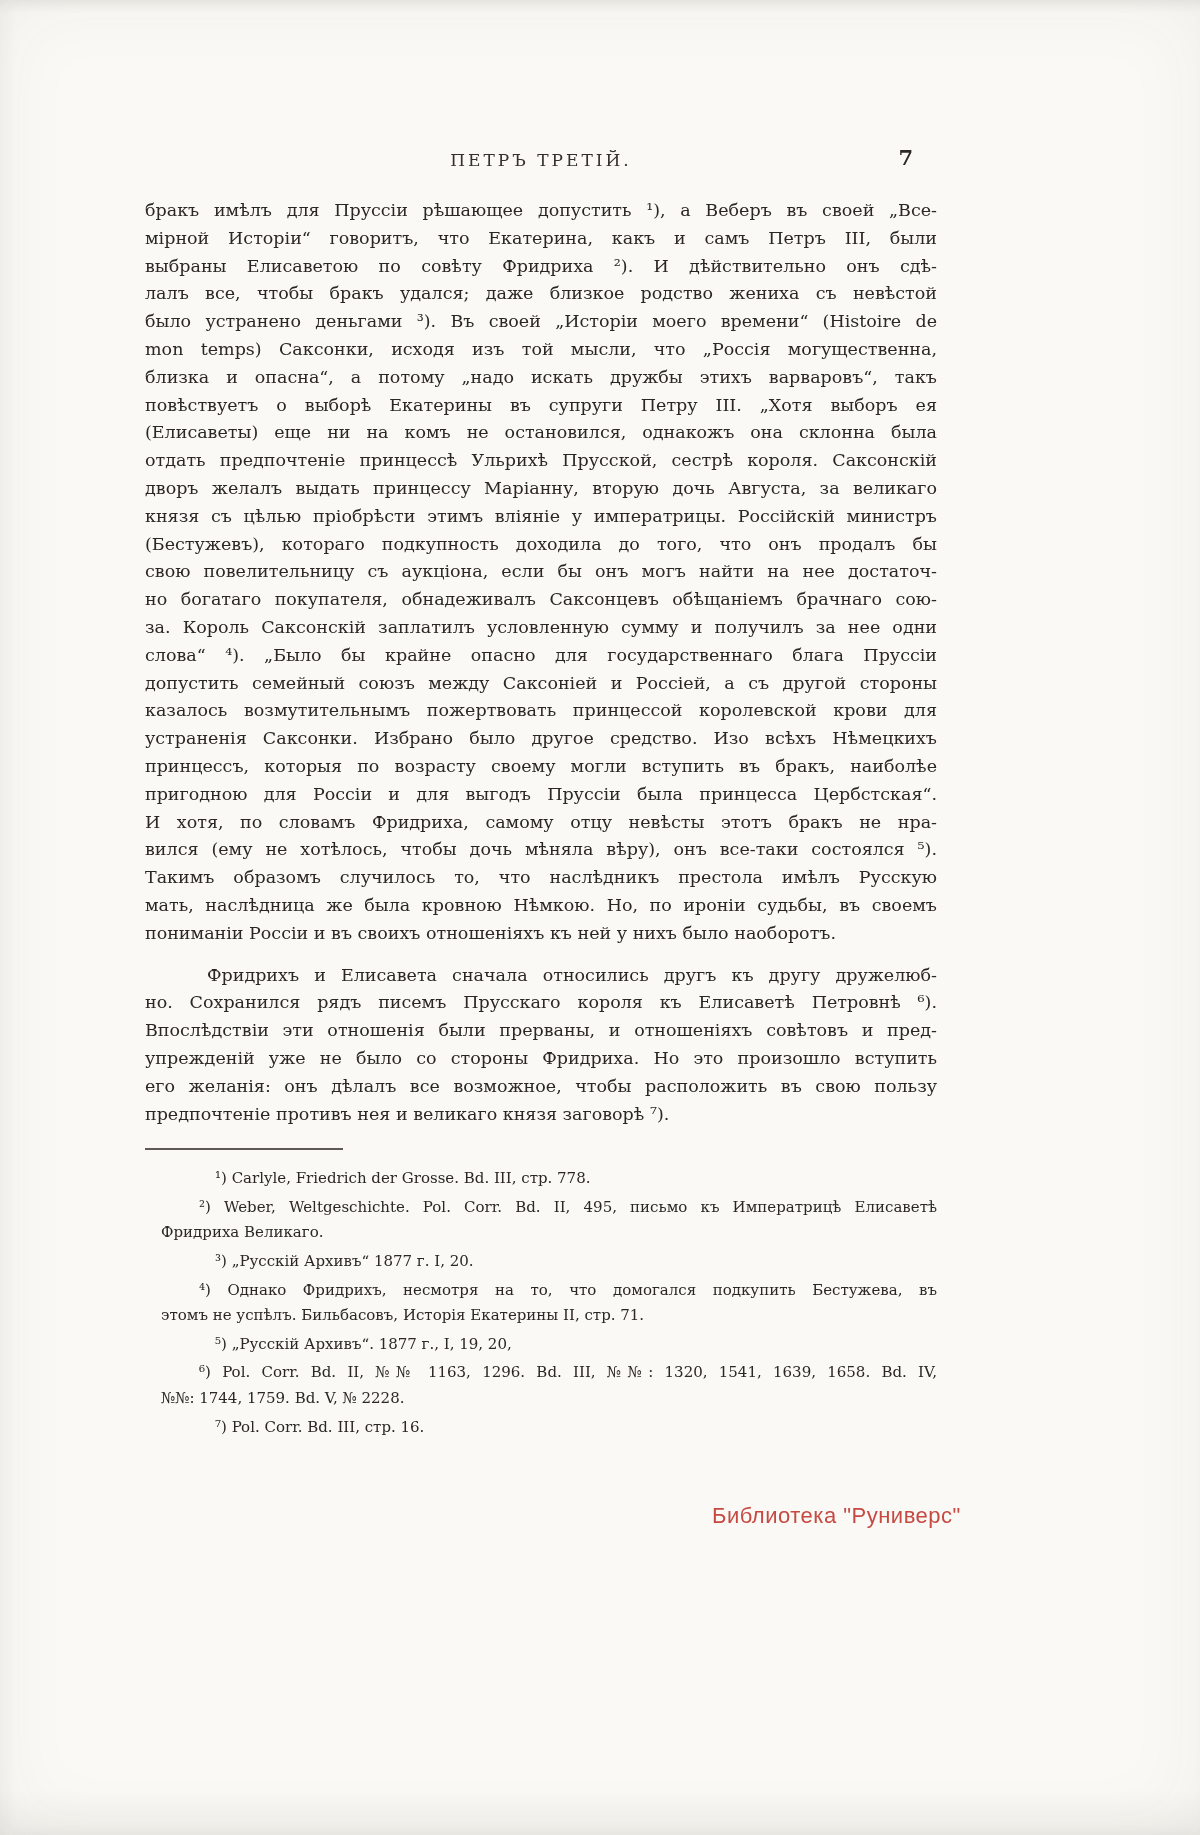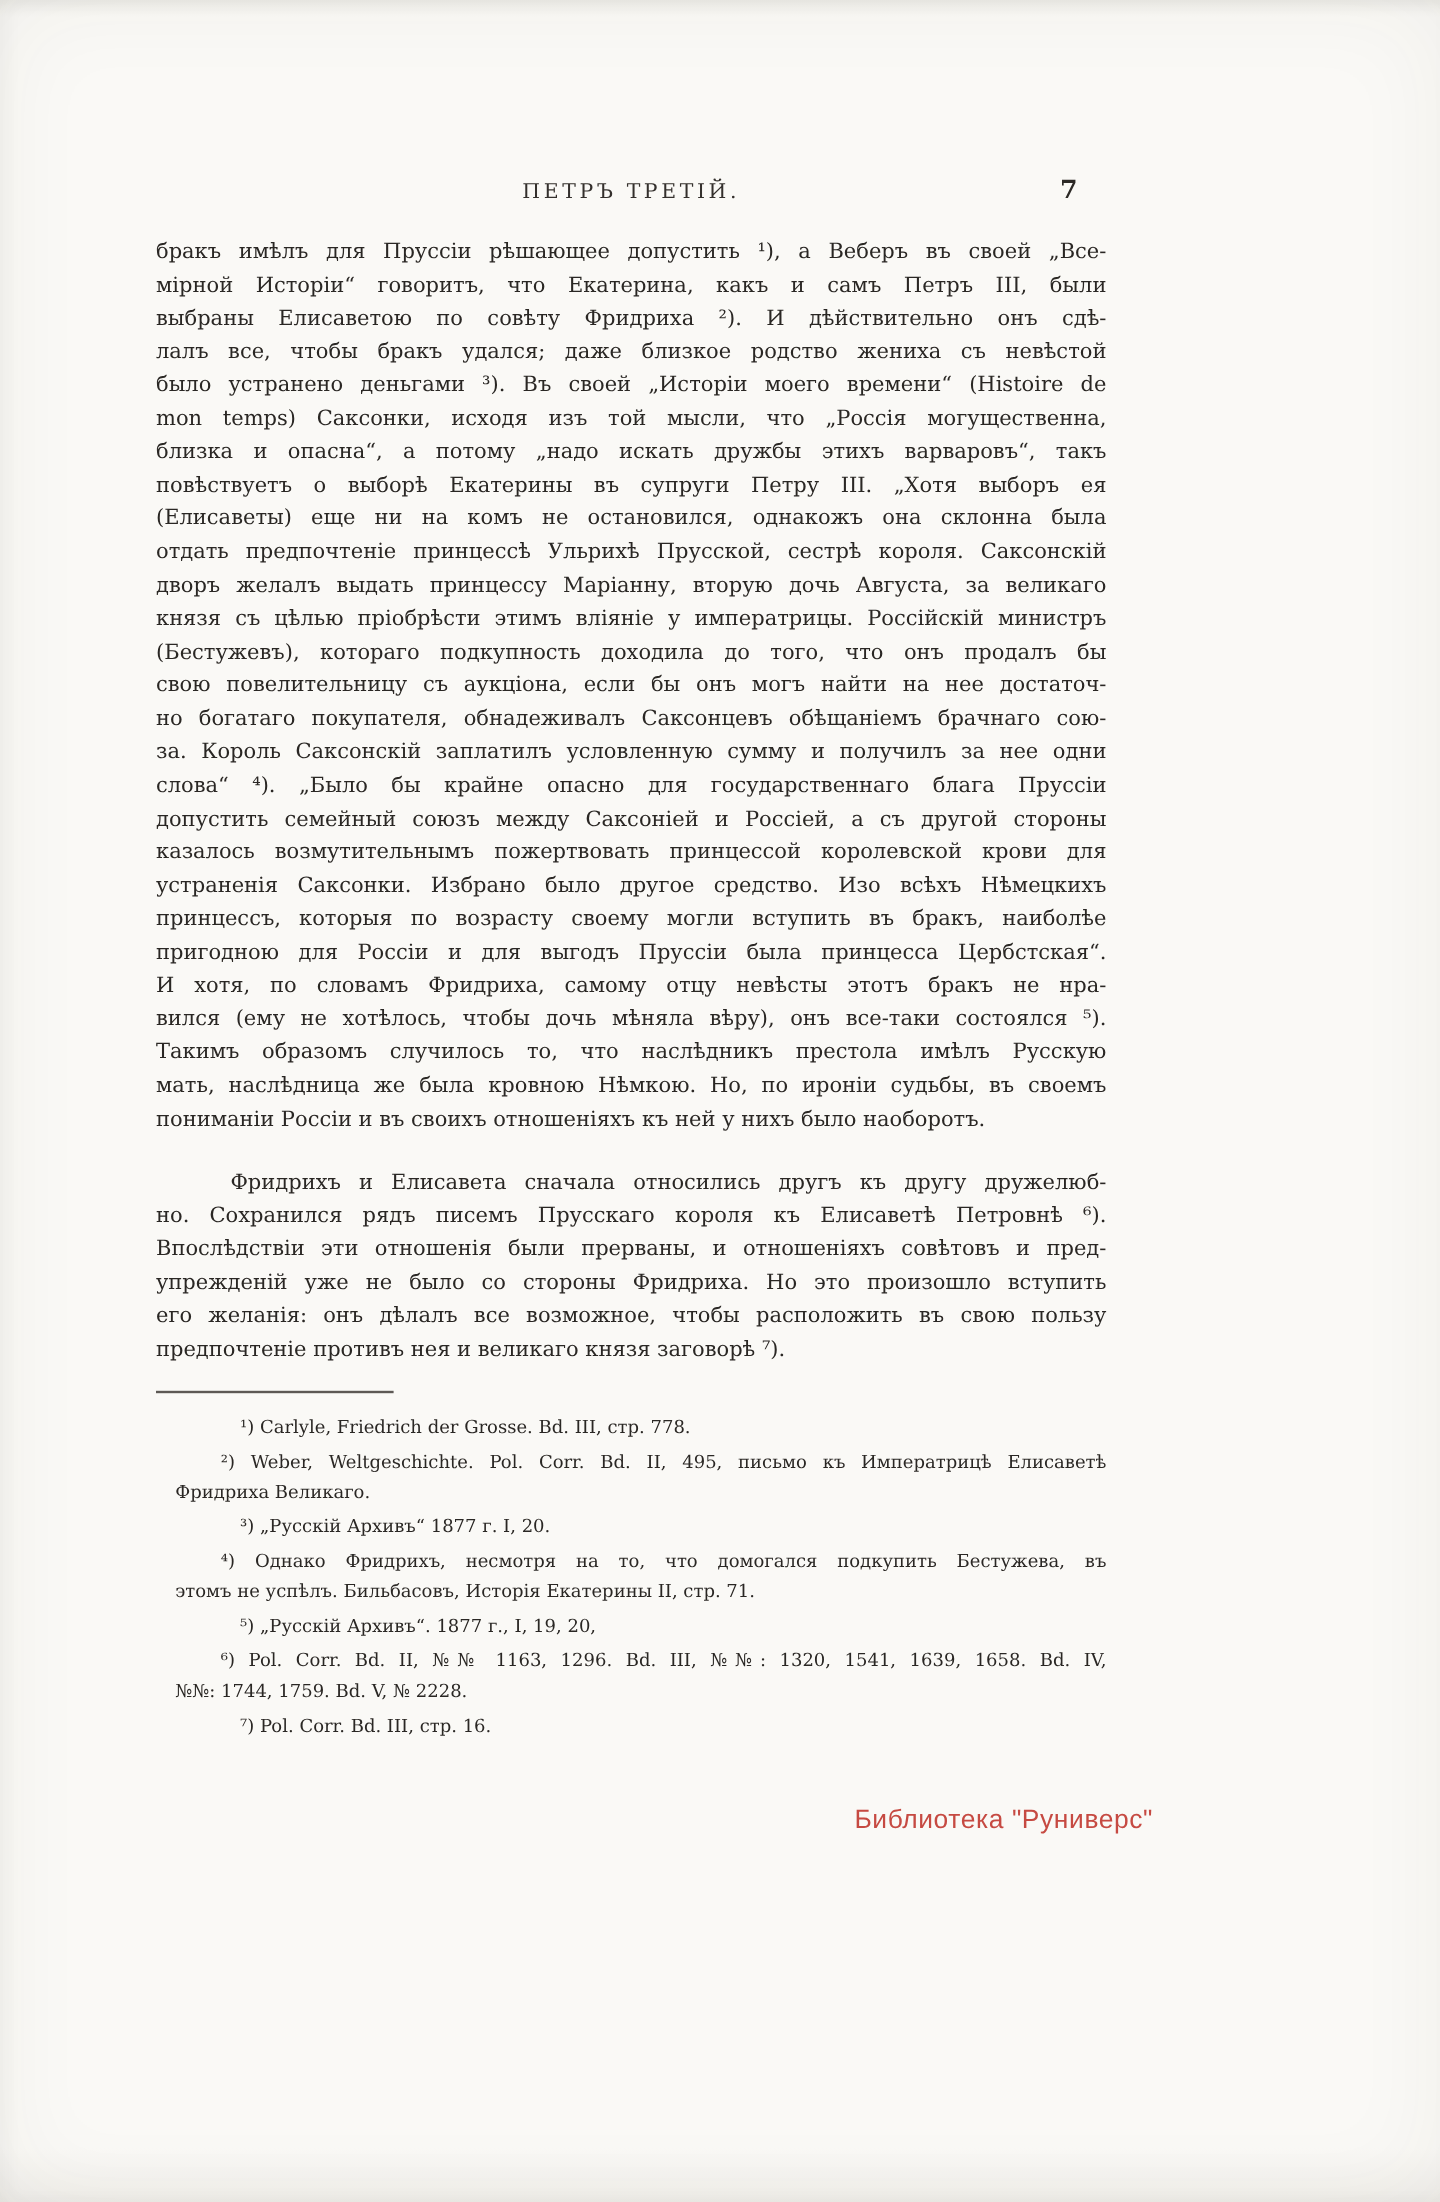--- a/index.html
+++ b/index.html
@@ -13,21 +13,21 @@
     color: #262423;
   }
   .page {
     position: absolute;
     inset: 0;
     background: linear-gradient(180deg, #efeeea 0px, #faf9f6 14px, #faf9f6 1790px, #f1efeb 1835px);
     box-shadow: inset 0 0 80px rgba(60,55,45,0.05), inset 6px 0 14px rgba(60,55,45,0.04);
   }
   .content {
     position: absolute;
-    left: 130px;
+    left: 145px;
     top: 150px;
     width: 792px;
   }
   .header-row {
     position: relative;
     height: 38px;
   }
   .title {
     text-align: center;
     font-size: 17px;
@@ -42,21 +42,21 @@
     font-weight: bold;
     color: #2c2926;
   }
   .body-text {
     margin-top: 9px;
     font-size: 17.5px;
     line-height: 27.8px;
     color: #2926233;
     color: #2a2724;
   }
-  .paragraph + .paragraph { margin-top: 25px; }
+  .paragraph + .paragraph { margin-top: 14px; }
   .line {
     text-align: justify;
     text-align-last: justify;
   }
   .line.last { text-align-last: left; }
   .line.indent { text-indent: 62px; }
   .fn-rule {
     width: 198px;
     border: none;
     border-top: 2px solid #5d5955;

